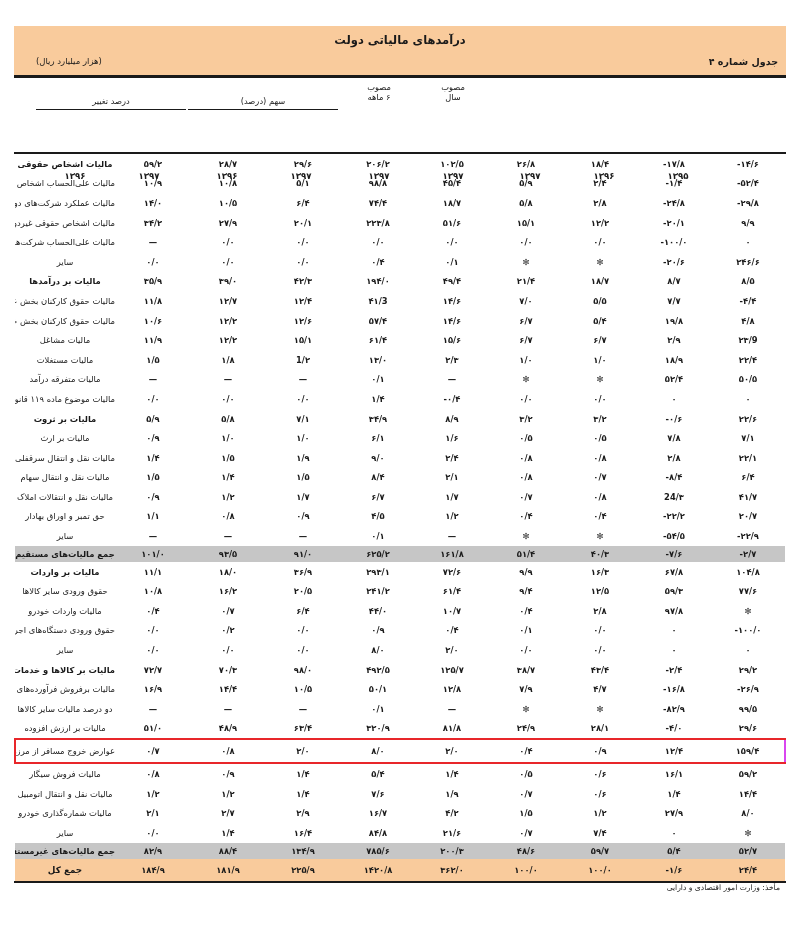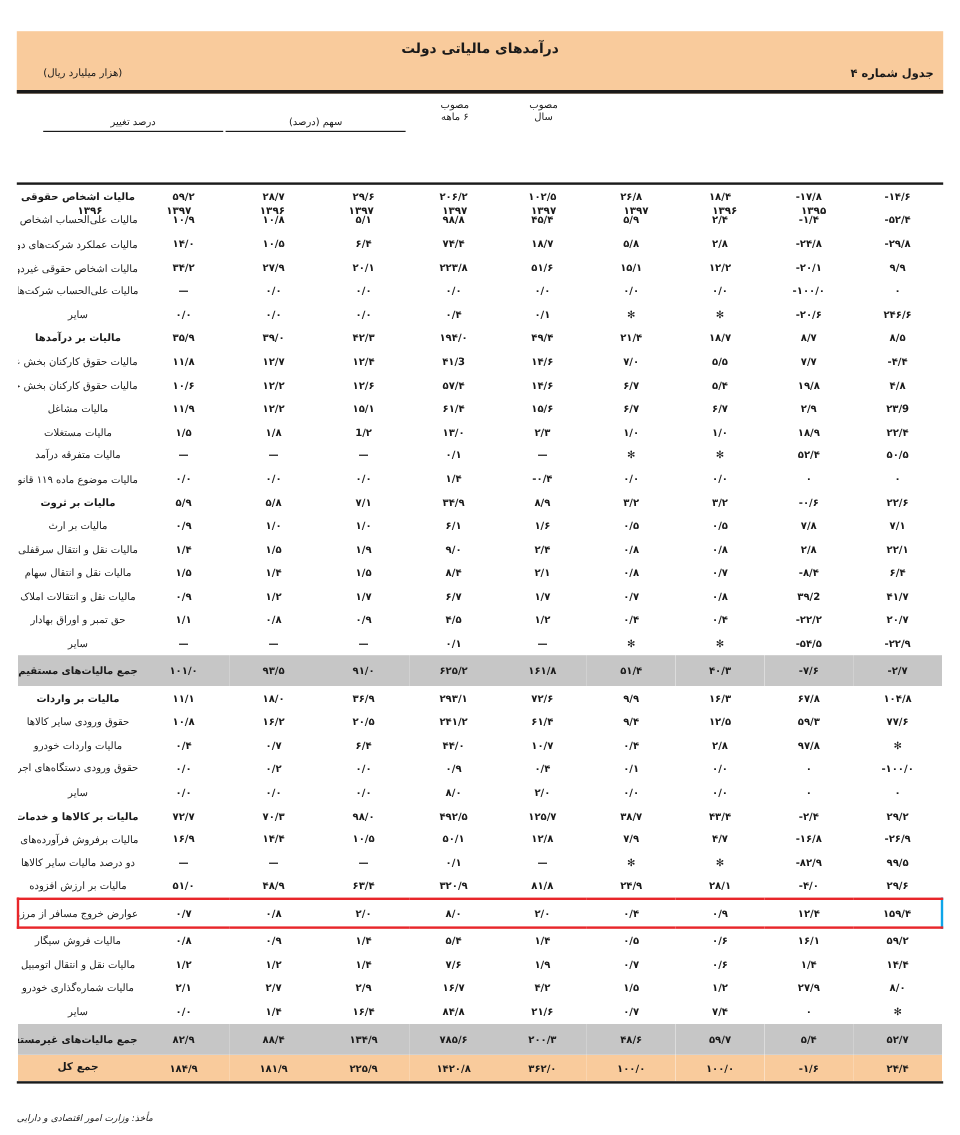--- a/index.html
+++ b/index.html
@@ -122,45 +122,44 @@
   td.lbl {
     text-align: center;
     padding-right: 6px;
     font-size: 8.1px;
   }
   tr.group td.lbl { font-weight: bold; font-size: 8.4px; }
   tr.group td.num { font-weight: bold; }
   tr.sub td.lbl { font-weight: normal; }
 
   tr.sumrow { background: #c6c6c6; }
-  tr.sumrow td { font-weight: bold; height: 26px; }
+  tr.sumrow td { font-weight: bold; height: 16px; }
   tr.sumrow td.lbl { font-size: 8.4px; }
 
   tr.totalrow { background: #f9cb9c; }
   tr.totalrow td { font-weight: bold; height: 22px; margin-top: 31px; }
   tr.totalrow td.lbl { font-size: 8.8px; }
 
   tr.highlight td {
     border-top: 2px solid #e8262a;
     border-bottom: 2px solid #e8262a;
     height: 22px;
   }
-  tr.highlight td.first-c { border-right: 2px solid #0ea5e9; }
+  tr.highlight td.first-c { border-right: 2px solid #d946ef; }
   tr.highlight td.last-c  { border-left: 2px solid #e8262a; }
 
   .bottom-rule {
     border-top: 2.6px solid #1a1a1a;
     margin-top: 0;
   }
   .footnote {
-    margin-top: 24px;
-    text-align: left;
+    margin-top: 0;
+    text-align: right;
     font-size: 7.6px;
     padding-right: 6px;
-    font-style: italic;
   }
 </style>
 </head>
 <body>
 
 <div class="sheet">
 
   <div class="title-banner">
     <div class="banner-table-no">جدول شماره ۴</div>
     <div class="banner-center">
@@ -421,21 +420,21 @@
           <td class="num">۰/۸</td>
           <td class="num">۲/۱</td>
           <td class="num">۸/۴</td>
           <td class="num">۱/۵</td>
           <td class="num">۱/۴</td>
           <td class="num">۱/۵</td>
           <td class="lbl last-c">مالیات نقل و انتقال سهام</td>
         </tr>
         <tr class="sub">
           <td class="num first-c">۴۱/۷</td>
-          <td class="num">۳۹/2</td>
+          <td class="num">24/۳</td>
           <td class="num">۰/۸</td>
           <td class="num">۰/۷</td>
           <td class="num">۱/۷</td>
           <td class="num">۶/۷</td>
           <td class="num">۱/۷</td>
           <td class="num">۱/۲</td>
           <td class="num">۰/۹</td>
           <td class="lbl last-c">مالیات نقل و انتقالات املاک</td>
         </tr>
         <tr class="sub">

